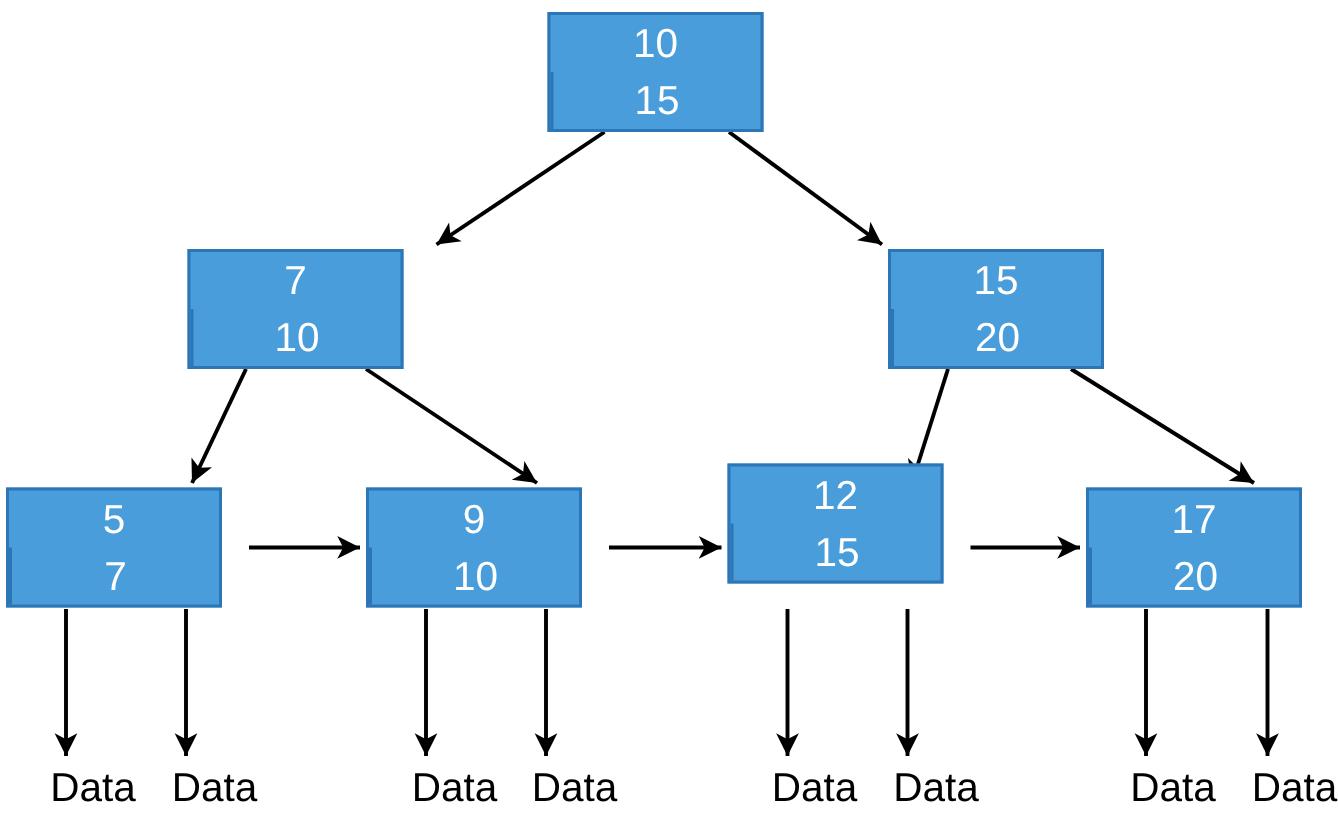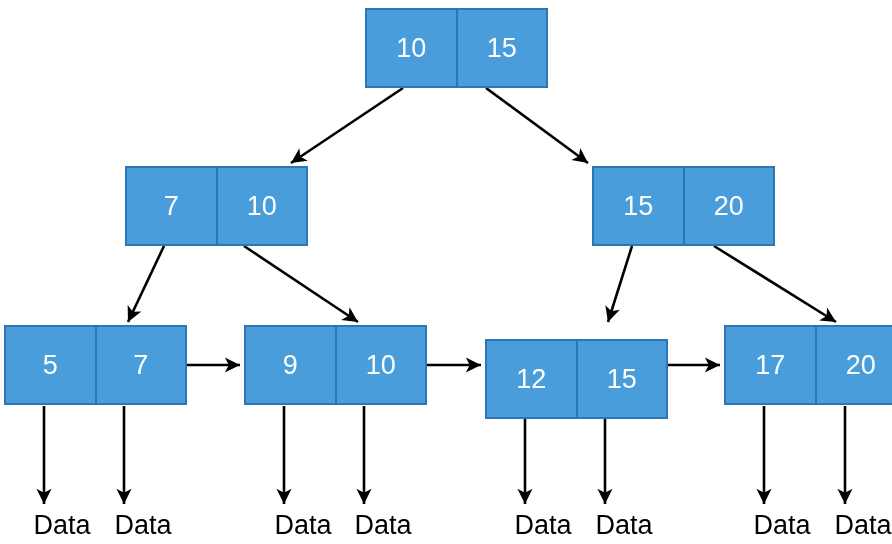--- a/index.html
+++ b/index.html
@@ -25,24 +25,25 @@
   }
   .edge {
     stroke: var(--arrow, #000000);
     stroke-width: 2.6;
     fill: none;
   }
   .node {
     position: absolute;
     display: flex;
     box-sizing: border-box;
-    width: 183px;
+    width: 144px;
     height: 80px;
     background: var(--node-fill, #4a9ddb);
     border: 2.5px solid var(--node-border, #2d76b5);
+    flex-direction: column;
   }
   .cell {
     flex: 1;
     display: flex;
     align-items: center;
     justify-content: center;
     color: var(--node-text, #ffffff);
     font-size: 27px;
     line-height: 1;
     user-select: none;
@@ -110,21 +111,21 @@
   </div>
 
   <div class="node" style="left:4px; top:325px;">
     <div class="cell">5</div>
     <div class="cell">7</div>
   </div>
   <div class="node" style="left:244px; top:325px;">
     <div class="cell">9</div>
     <div class="cell">10</div>
   </div>
-  <div class="node" style="left:485px; top:339px;">
+  <div class="node" style="left:485px; top:309px;">
     <div class="cell">12</div>
     <div class="cell">15</div>
   </div>
   <div class="node" style="left:724px; top:325px;">
     <div class="cell">17</div>
     <div class="cell">20</div>
   </div>
 
   <div class="data-label" style="left:46px;">Data</div>
   <div class="data-label" style="left:127px;">Data</div>

